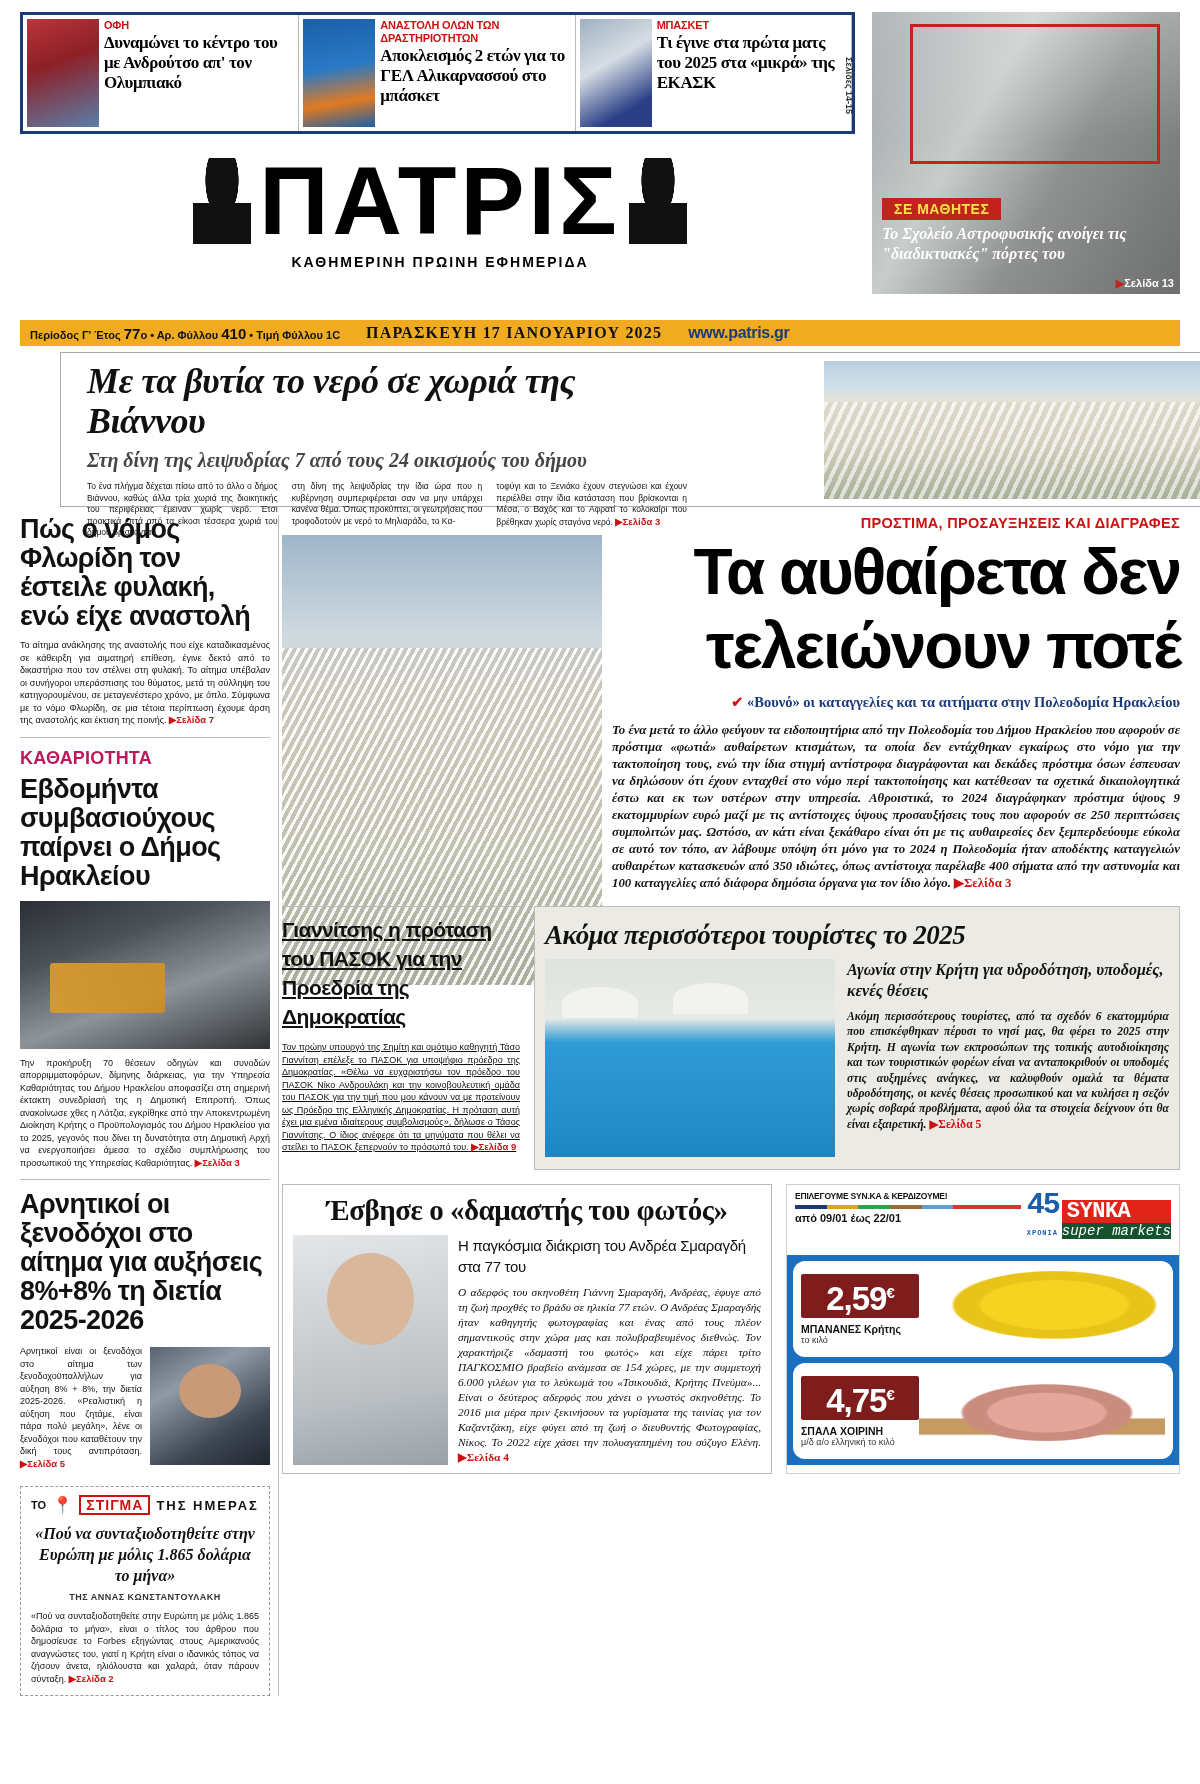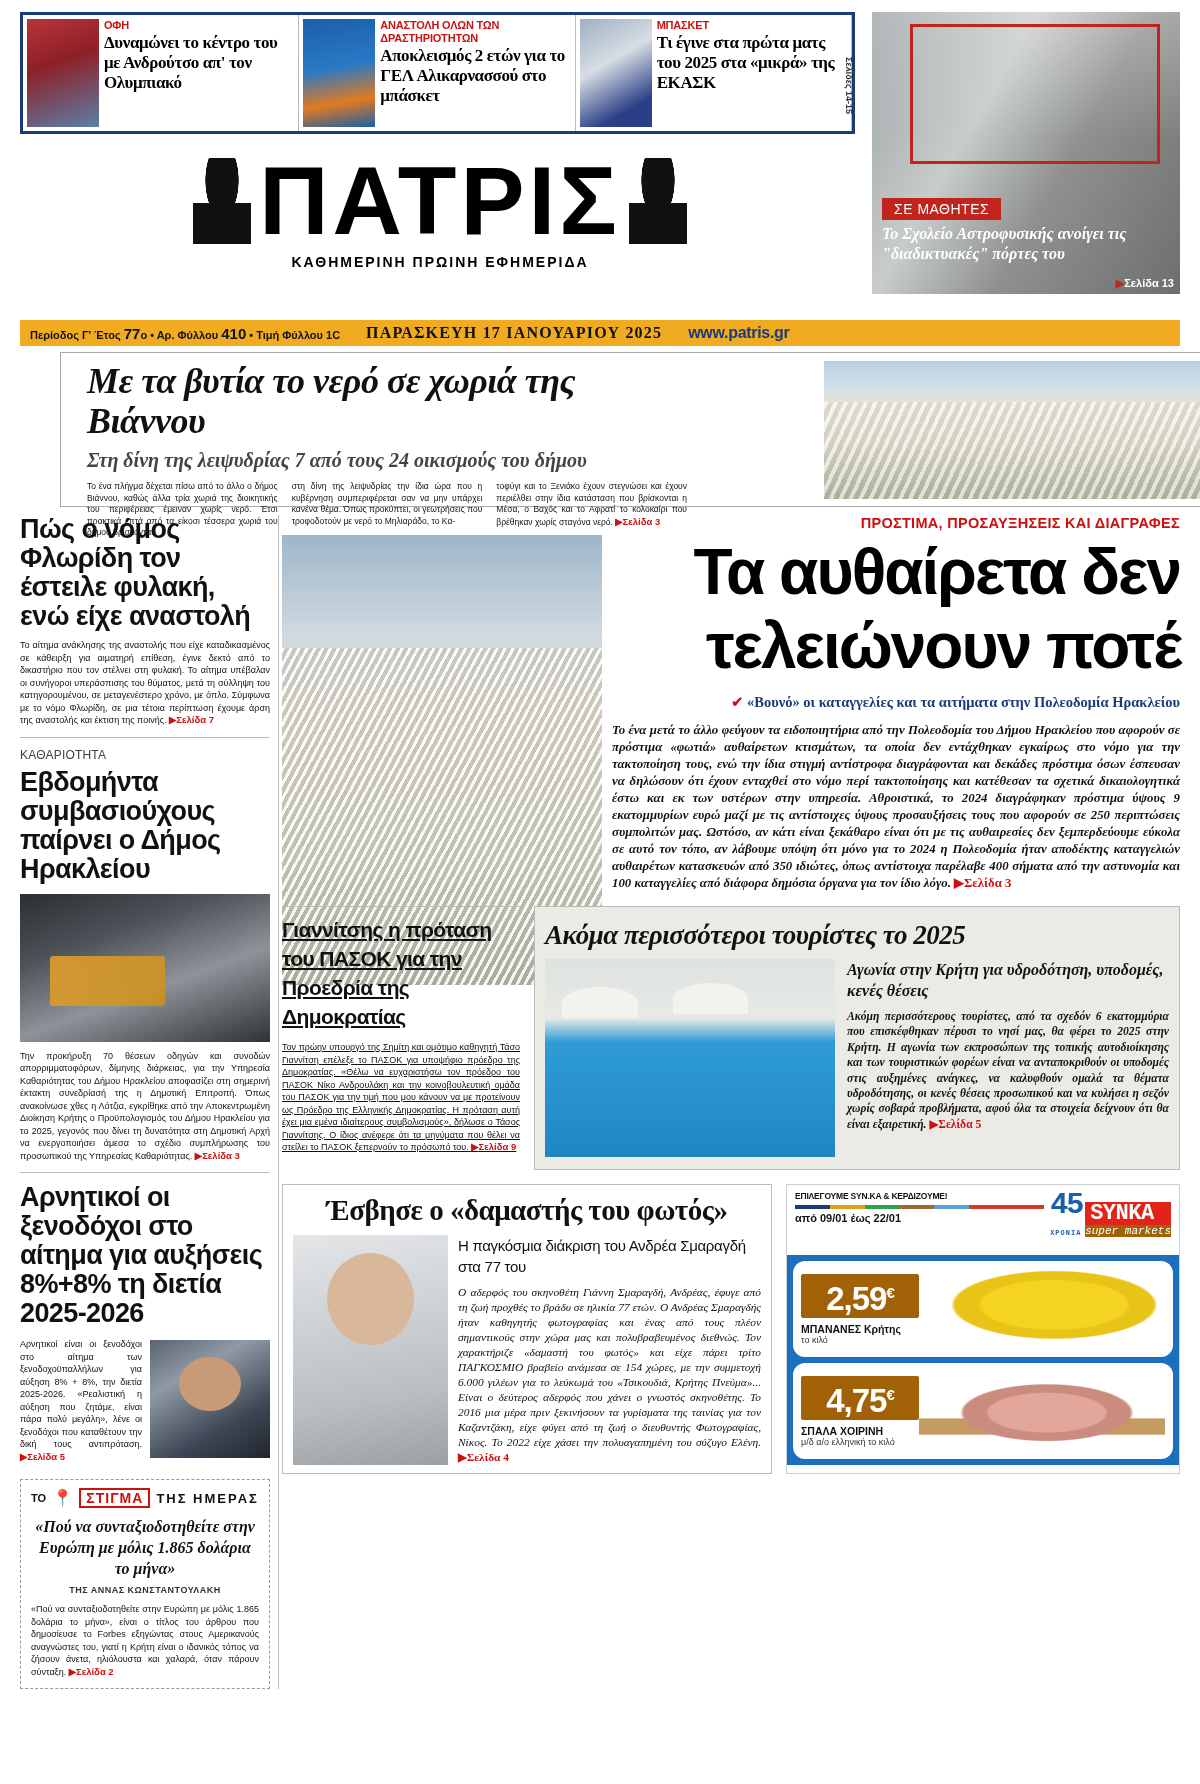--- a/index.html
+++ b/index.html
@@ -45,22 +45,22 @@
     background: #6b6b6b; overflow: hidden;
   }
   .tp-photo {
     position: absolute; inset: 0;
     background:
       linear-gradient(180deg, rgba(255,255,255,0.25) 0%, rgba(0,0,0,0.0) 45%),
       linear-gradient(120deg,#9aa0a4 0%,#c8ccca 35%,#8e918f 60%,#6c6f6d 100%);
   }
   .tp-frame { position: absolute; left: 38px; top: 12px; right: 20px; bottom: 130px; border: 3px solid #c0241c; }
   .tp-badge {
-    position: absolute; left: 10px; top: 186px; background: #c0241c; color: #ffffff;
-    font-weight: normal; font-size: 14px; padding: 3px 12px; letter-spacing: 0.5px;
+    position: absolute; left: 10px; top: 186px; background: #c0241c; color: #fde047;
+    font-weight: bold; font-size: 14px; padding: 3px 12px; letter-spacing: 0.5px;
     font-family: "Liberation Sans", sans-serif;
   }
   .tp-text {
     position: absolute; left: 10px; top: 212px; right: 10px;
     color: #fff; font-family: "Liberation Serif", serif; font-style: italic;
     font-weight: bold; font-size: 16px; line-height: 20px;
   }
   .tp-page {
     position: absolute; right: 6px; bottom: 4px; color: #fff; font-size: 11px;
     font-weight: bold; font-family: "Liberation Sans", sans-serif;
@@ -130,21 +130,21 @@
 
   
   .colL { position: absolute; left: 0; top: 0; width: 250px; }
   .colL .vrule { position: absolute; right: -9px; top: 0; bottom: 0; width: 1px; background: #bbb; }
   .artL-head {
     font-family: "Liberation Sans", sans-serif; font-weight: bold;
     font-size: 27px; line-height: 29px; letter-spacing: -0.6px;
   }
   .artL-body { font-size: 9px; line-height: 12.5px; text-align: justify; margin-top: 8px; }
   .kicker-red {
-    color: #404040; font-weight: normal; font-size: 12px; letter-spacing: 0.2px; margin-top: 14px;
+    color: #be185d; font-weight: bold; font-size: 18px; letter-spacing: 0.2px; margin-top: 14px;
   }
   .rule { height: 1px; background: #bbb; margin: 10px 0; }
   .photoL {
     width: 250px; height: 148px; margin-top: 10px;
     background: linear-gradient(160deg,#2b2f33 0%,#4c5258 30%,#8d9399 60%,#2f3336 100%);
     position: relative; overflow: hidden;
   }
   .photoL::after {
     content:""; position:absolute; left:12%; top:42%; width:46%; height:34%;
     background: linear-gradient(135deg,#e8a32a,#d08f18); border-radius: 3px; opacity:.85;
@@ -290,27 +290,27 @@
   .ad-dates { font-size: 11px; font-weight: bold; }
   .ad-logo { display: flex; align-items: center; gap: 3px; font-family: Liberation Mono, monospace; }
   .ad-45 {
     color: #1b5fa8; font-weight: bold; font-size: 30px; line-height: 28px; letter-spacing: -2px;
   }
   .ad-45small { display:block; font-size: 7px; letter-spacing: 1px; color:#1b5fa8; }
   .ad-synka {
     background: #e2231a; color: #fff; font-weight: bold; font-size: 22px; line-height: 22px;
     padding: 1px 5px 0; letter-spacing: -0.5px;
   }
-  .ad-sm { background: #a16207; color: #fff; font-size: 11px; text-align: center; font-style: italic; }
+  .ad-sm { background: #14532d; color: #fff; font-size: 14px; text-align: center; font-style: italic; }
   .ad-body { background: #1b6fc0; padding: 6px; }
   .ad-card { background: #fff; border-radius: 12px; display: flex; align-items: center; padding: 8px; margin-bottom: 6px; height: 96px; }
   .ad-card:last-child { margin-bottom: 0; }
   .ad-priceblock { width: 118px; }
   .ad-price {
-    background: #a16207; color: #fff; font-weight: bold; font-size: 33px; line-height: 38px;
+    background: #7f1d1d; color: #fff; font-weight: bold; font-size: 33px; line-height: 38px;
     text-align: center; letter-spacing: -1px; border-radius: 2px;
   }
   .ad-price sup { font-size: 15px; }
   .ad-name { font-size: 10.5px; font-weight: bold; margin-top: 5px; }
   .ad-unit { font-size: 9px; color: #333; }
   .ad-img { flex: 1; height: 82px; position: relative; }
   .ad-img.banana { background: radial-gradient(ellipse at 55% 45%, #f4d321 0 38%, #e8c318 40% 52%, transparent 54%); }
   .ad-img.pork { background: radial-gradient(ellipse at 52% 52%, #e2a79a 0 32%, #c98c7e 34% 46%, transparent 48%), linear-gradient(180deg,transparent 58%, #c59a63 60% 78%, transparent 80%); }
 
   .clear { clear: both; }

